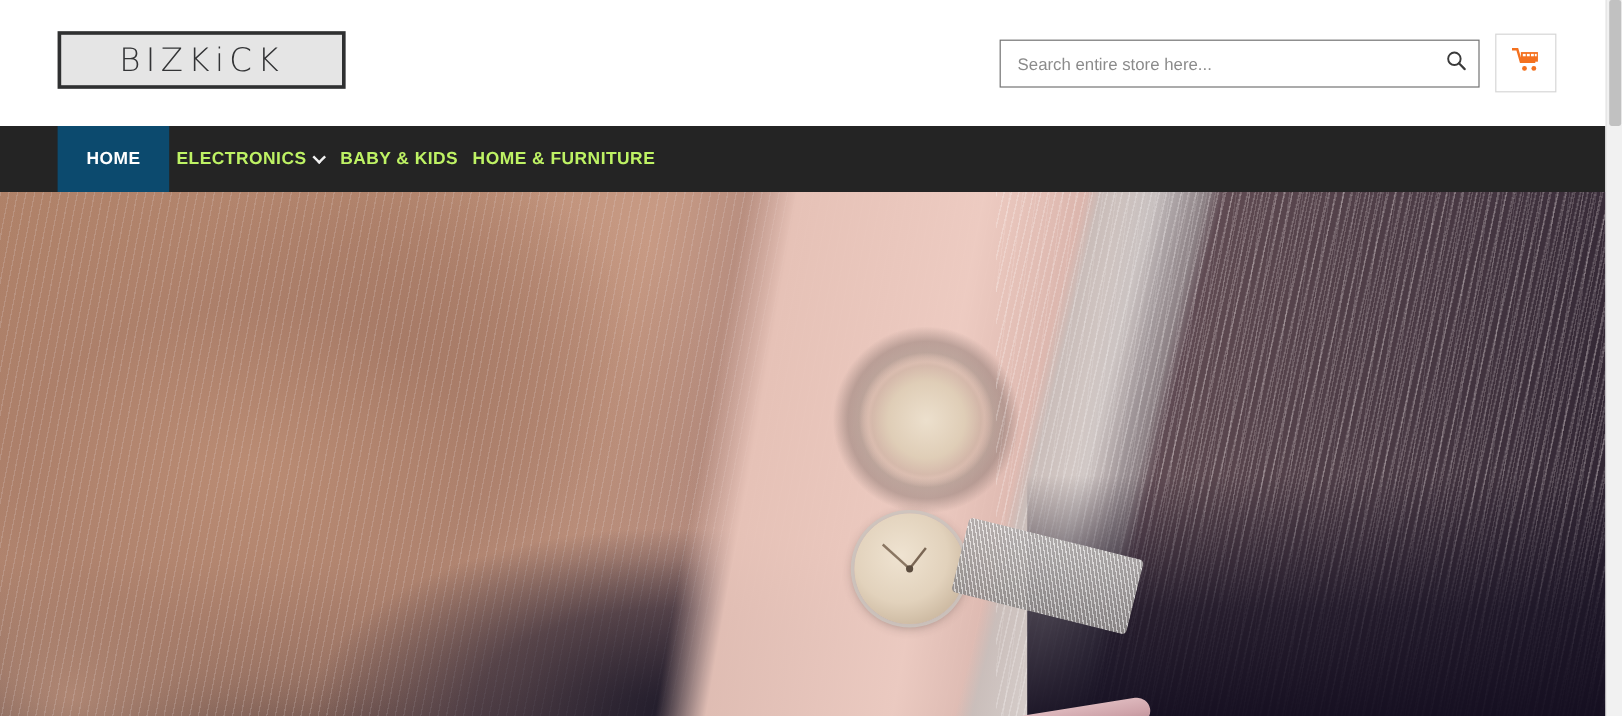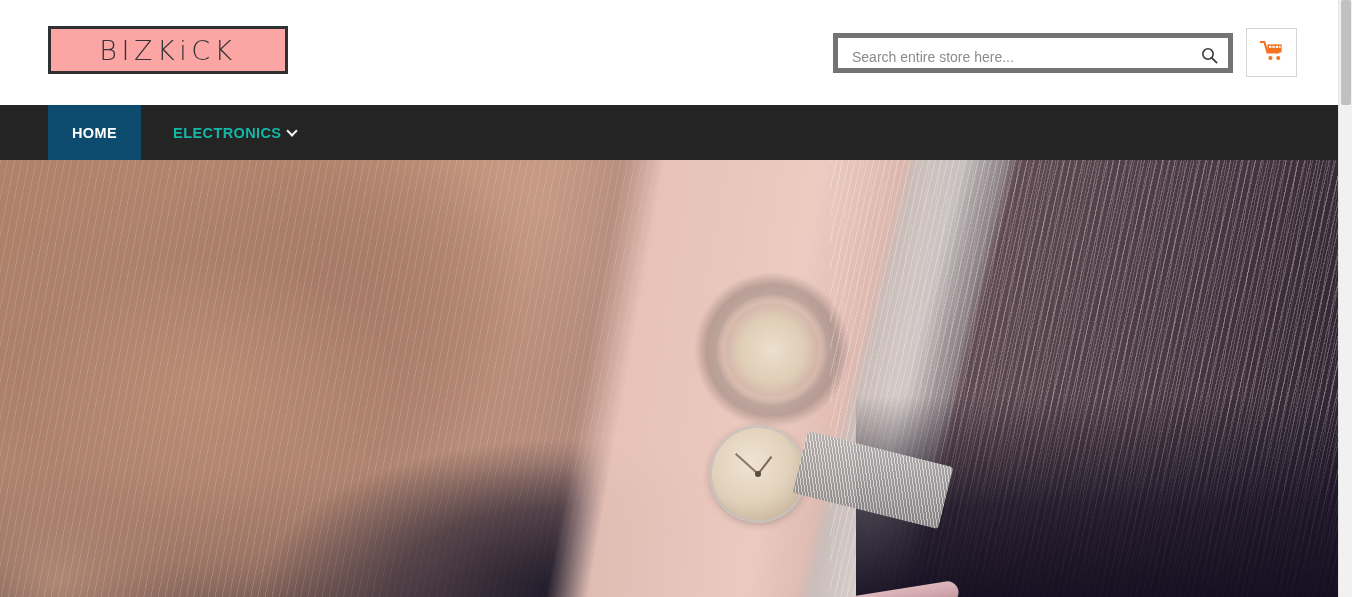--- a/index.html
+++ b/index.html
@@ -40,37 +40,37 @@
   }
 
   .logo-box {
     position: absolute;
     left: 48px; top: 26px;
     width: 240px; height: 48px;
     border: 3px solid #2f3031;
     display: flex;
     align-items: center;
     justify-content: center;
-    background: #fca5a5;
+    background: #e5e5e5;
   }
   .logo-text {
     font-family: "DejaVu Sans", sans-serif;
     font-size: 27px;
     font-weight: 300;
     letter-spacing: 4.5px;
     color: #333436;
     line-height: 1;
     white-space: nowrap;
   }
 
   .search-wrap {
     position: absolute;
     left: 833px; top: 33px;
     width: 400px; height: 40px;
-    border: 5px solid #737373;
+    border: 1px solid #737373;
     background: #ffffff;
     padding-left: 32px;
   }
   .search-input {
     position: absolute;
     left: 0; top: 0;
     width: 360px; height: 38px;
     border: none;
     outline: none;
     background: transparent;
@@ -111,23 +111,23 @@
     height: 55px;
     background: #242424;
     display: flex;
     align-items: stretch;
     padding-left: 48px;
   }
   .nav-item {
     display: flex;
     align-items: center;
     gap: 7px;
-    padding: 0 32px;
+    padding: 0 6px;
     height: 55px;
-    color: #14b8a6;
+    color: #bef264;
     font-size: 14.5px;
     font-weight: bold;
     letter-spacing: 0.4px;
     white-space: nowrap;
     cursor: pointer;
     text-transform: uppercase;
   }
   .nav-item.active {
     background: #0c4a6e;
     color: #ffffff;
@@ -369,21 +369,27 @@
         <span>HOME</span>
       </div>
 
       <div class="nav-item">
         <span>ELECTRONICS</span>
         <span class="nav-caret"></span>
       </div>
 
 
 
-
+      <div class="nav-item">
+        <span>BABY &amp; KIDS</span>
+      </div>
+
+      <div class="nav-item">
+        <span>HOME &amp; FURNITURE</span>
+      </div>
 
 
     </div>
 
     <div class="hero">
 
       <div class="hero-photo"></div>
       <div class="hero-fur"></div>
       <div class="hero-fur-dark"></div>
 

